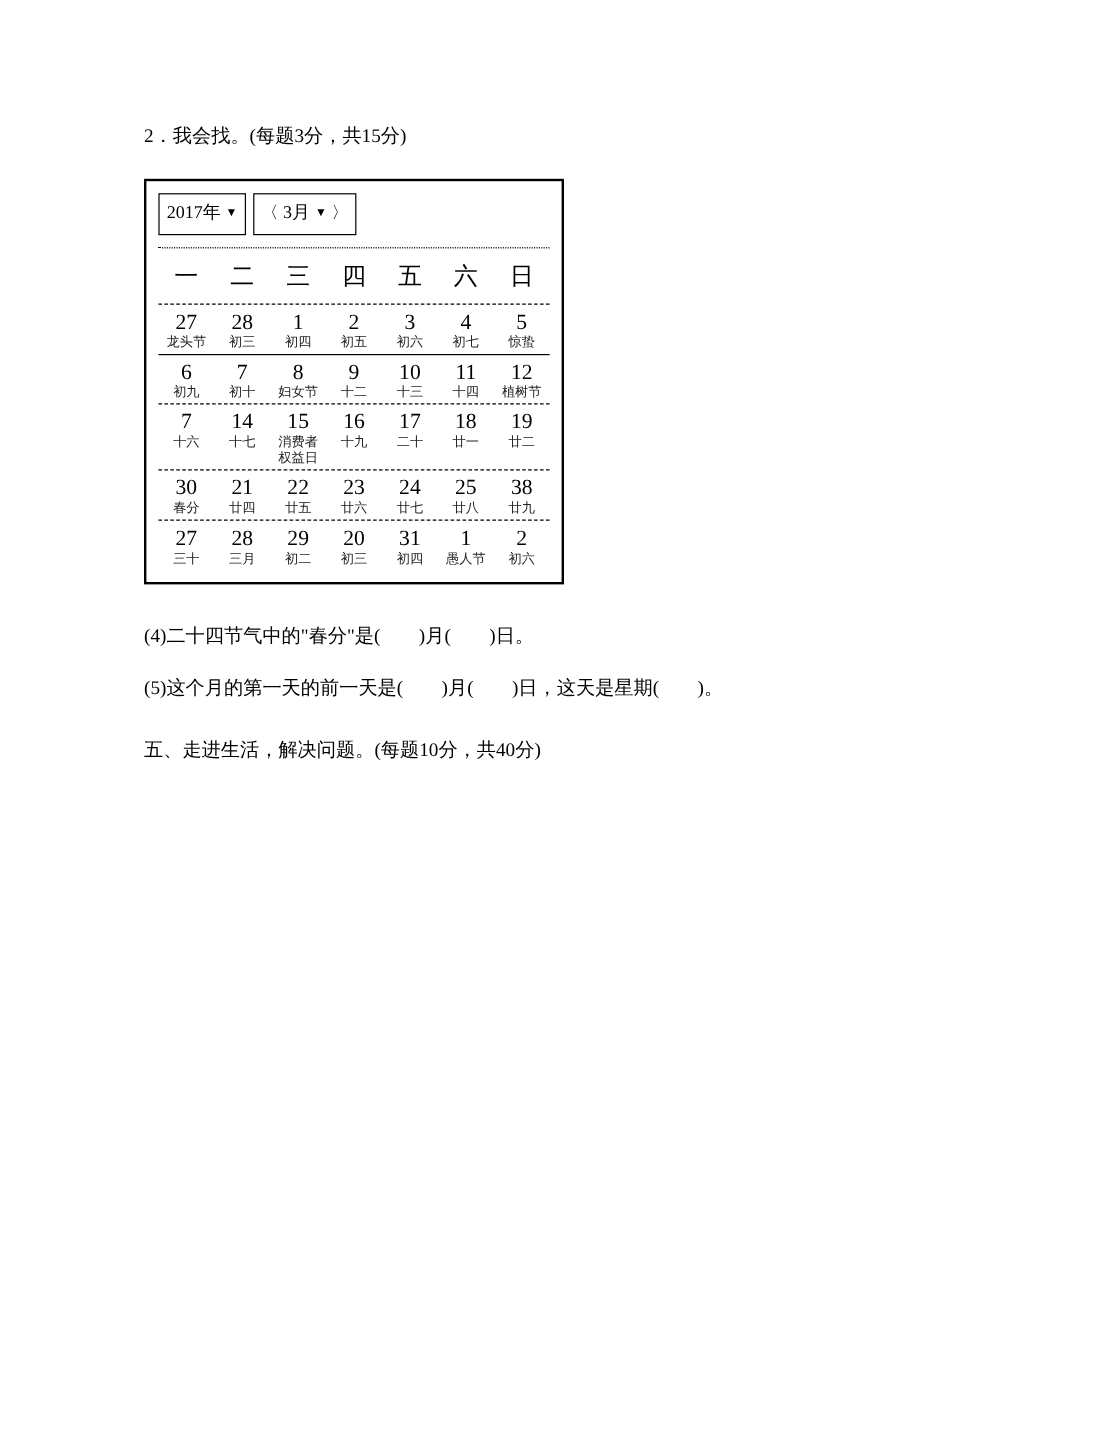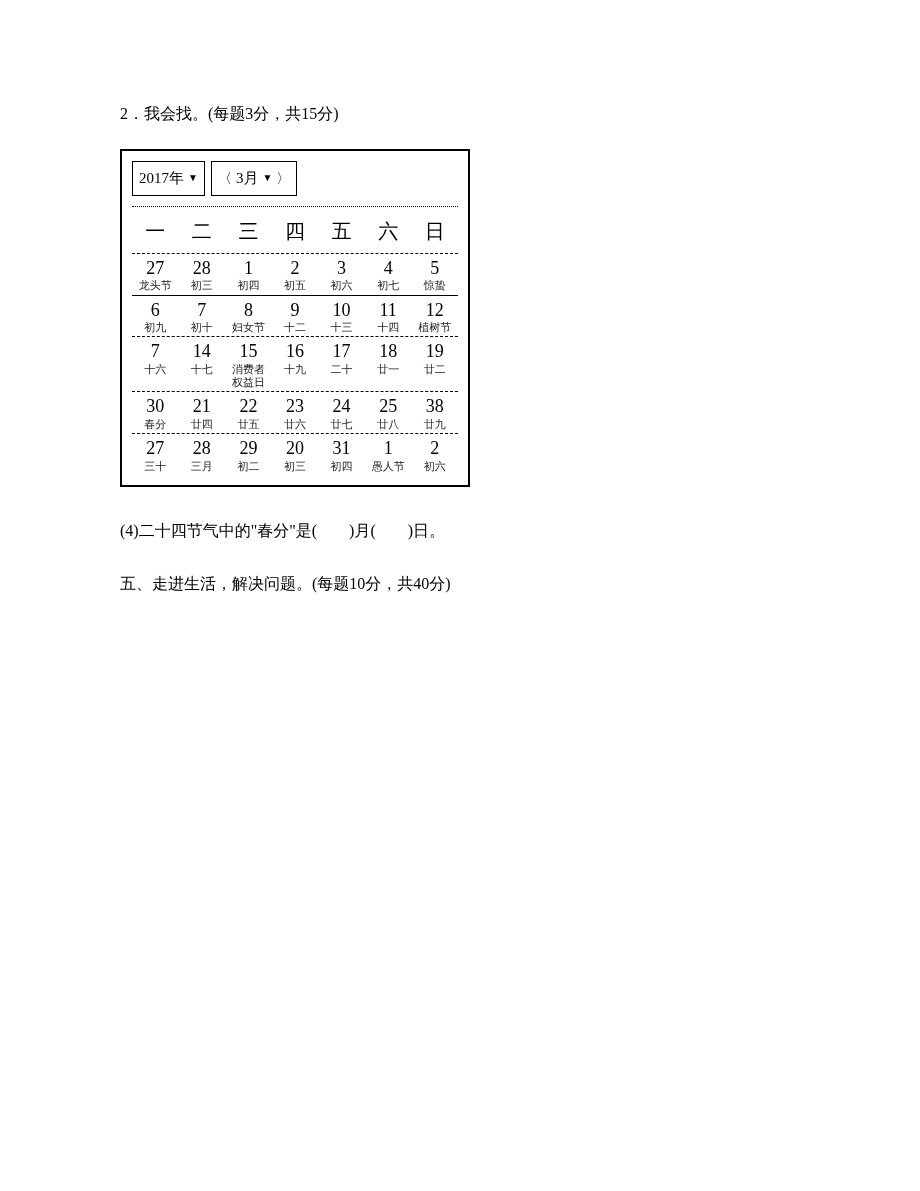--- a/index.html
+++ b/index.html
@@ -264,17 +264,18 @@
       <div class="cal-cell">
           <div class="num">2</div>
           <div class="lunar">初六</div>
         </div>
     </div>
   </div>
 </div>
 
 <div class="questions">
   <p>(4)二十四节气中的"春分"是(　　)月(　　)日。</p>
+  <p>(5)这个月的第一天的前一天是(　　)月(　　)日，这天是星期(　　)。</p>
 </div>
 
 <div class="section5">
   <p>五、走进生活，解决问题。(每题10分，共40分)</p>
 </div>
 
 </body></html>

